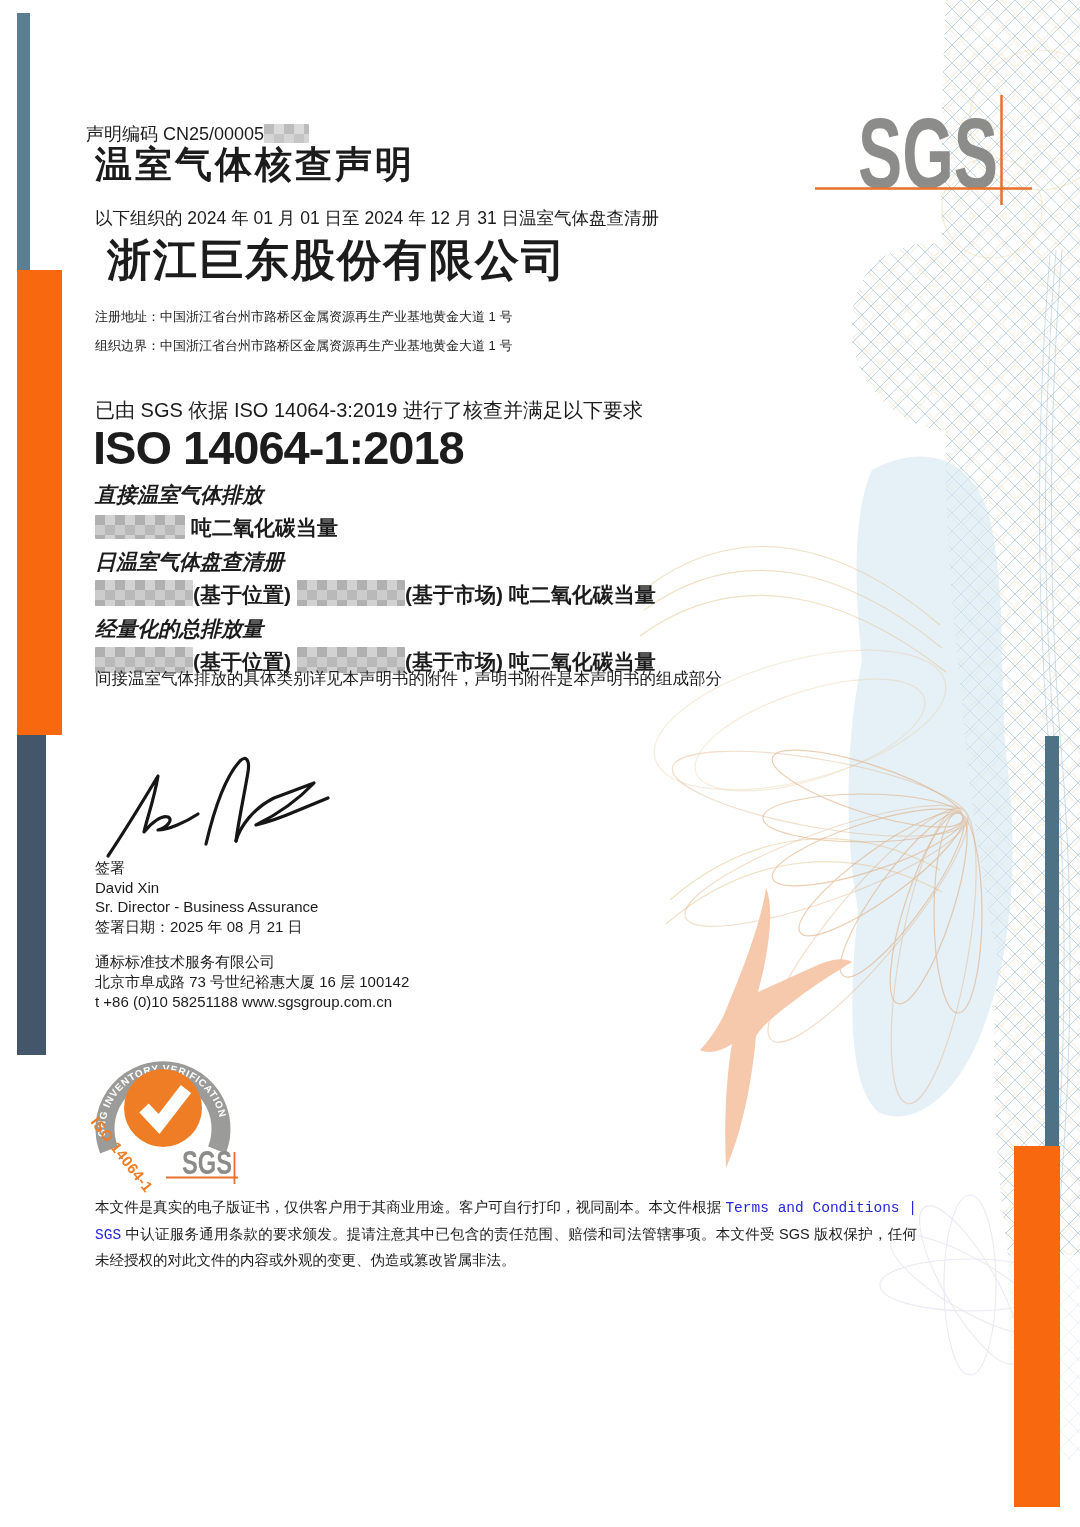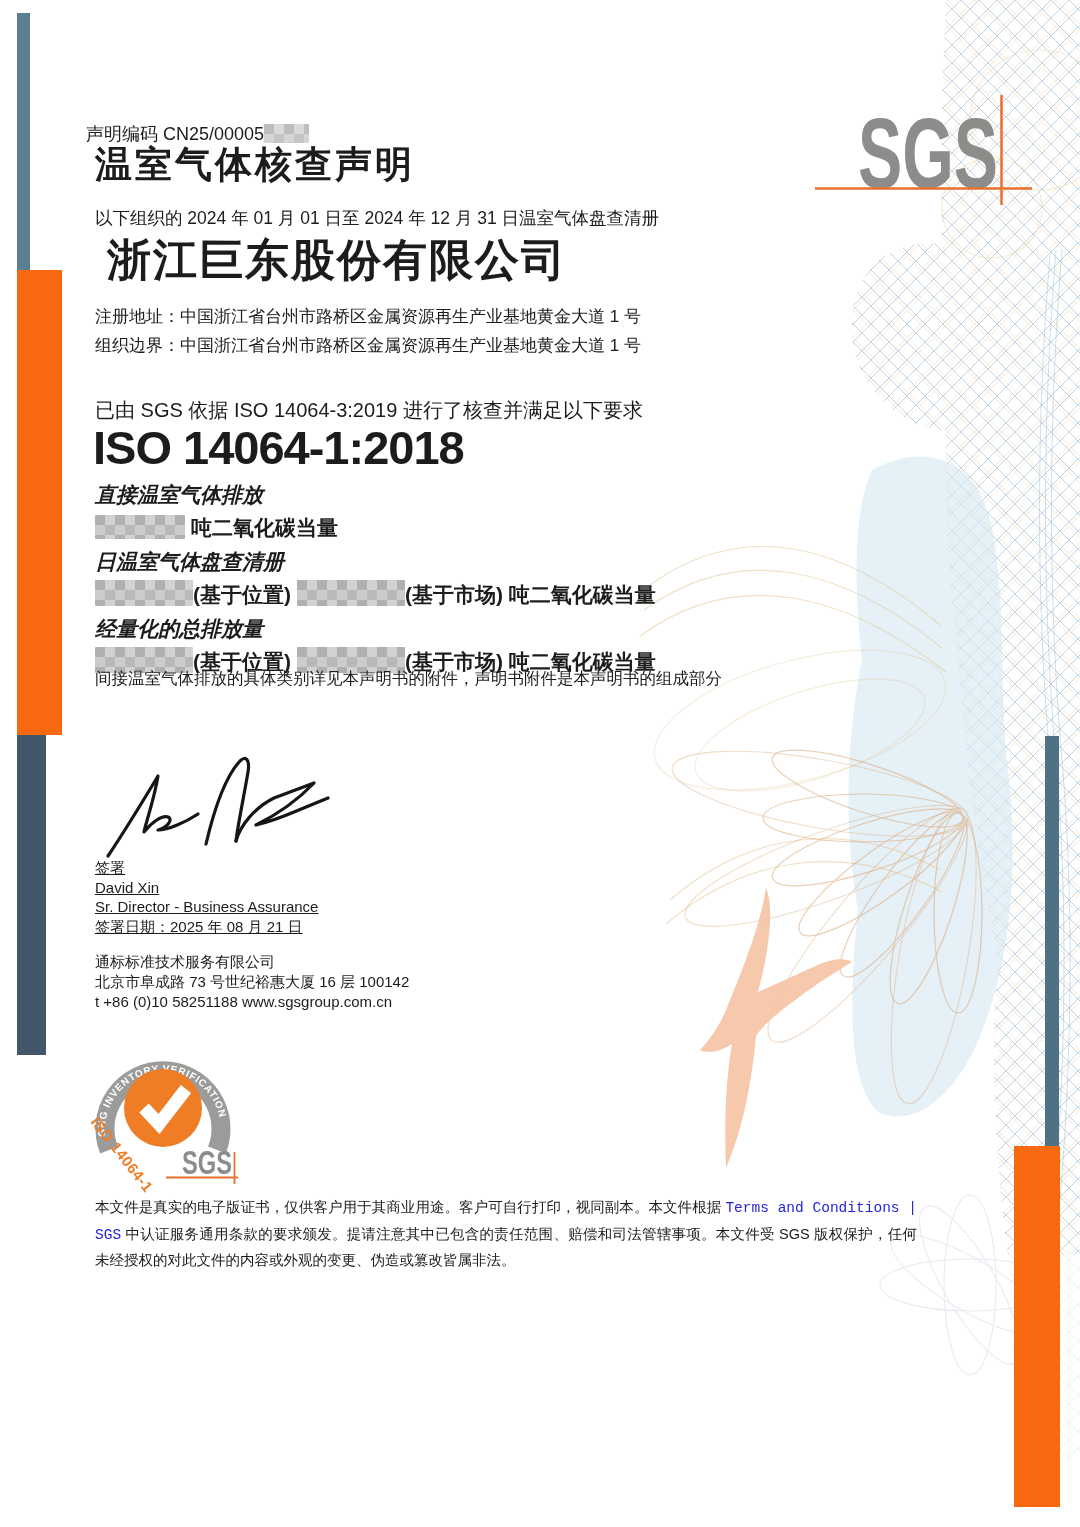--- a/index.html
+++ b/index.html
@@ -15,31 +15,31 @@
   
   .deco{position:absolute;left:610px;top:0;width:470px;height:1527px;pointer-events:none;}
   
   .sgs-logo{position:absolute;left:790px;top:80px;width:260px;height:140px;}
   
   .abs{position:absolute;}
   .code-line{left:86px;top:122px;font-size:18px;}
   .doc-title{left:95px;top:140px;font-size:37px;font-weight:bold;letter-spacing:3px;}
   .period-line{left:95px;top:206px;font-size:17.5px;}
   .company-name{left:107px;top:231px;font-size:44px;font-weight:bold;letter-spacing:2px;}
-  .addr-block{left:95px;top:302px;font-size:17px;line-height:29px;text-align:center;}
+  .addr-block{left:95px;top:302px;font-size:13px;line-height:29px;text-align:center;}
   .intro-line{left:95px;top:397px;font-size:20px;}
   .iso-heading{left:93px;top:420px;font-size:47px;font-weight:bold;
                font-family:"Liberation Sans", sans-serif;letter-spacing:-1px;}
   .emissions{left:95px;top:479px;font-size:21px;font-weight:bold;
              font-family:"Liberation Sans", sans-serif;}
   .emissions .lab{line-height:31px;font-style:italic;}
   .emissions .val{line-height:36px;}
   .note-line{left:95px;top:668px;font-size:16.5px;}
   .sig-svg{left:92px;top:748px;}
-  .sign-block{left:95px;top:858px;font-size:15px;line-height:19.5px;text-decoration:underline;}
+  .sign-block{left:95px;top:858px;font-size:15px;line-height:19.5px;}
   .issuer-block{left:95px;top:952px;font-size:15px;line-height:20px;}
   .badge{position:absolute;left:78px;top:1034px;width:176px;height:180px;}
   .footer{left:95px;top:1195px;width:822px;font-size:14.5px;line-height:25.5px;text-align:justify;}
   .link{color:#2424D8;font-family:Liberation Mono, monospace;cursor:pointer;}
   
   .redact{display:inline-block;vertical-align:-4px;border-radius:1px;opacity:.9;
     background-color:#bdbdbd;
     background-image:conic-gradient(#cecece 0 25%, #b2b2b2 25% 50%, #c7c7c7 50% 75%, #a8a8a8 75% 100%);
     background-size:20px 20px;}
   .r-code{width:45px;height:19px;vertical-align:-3px;opacity:.75;}

